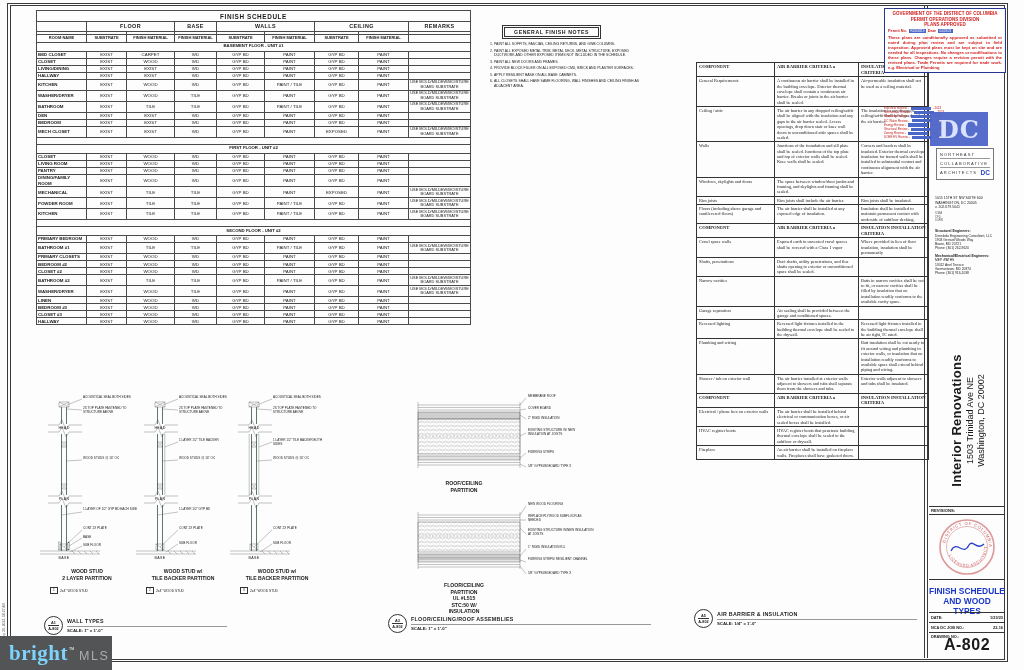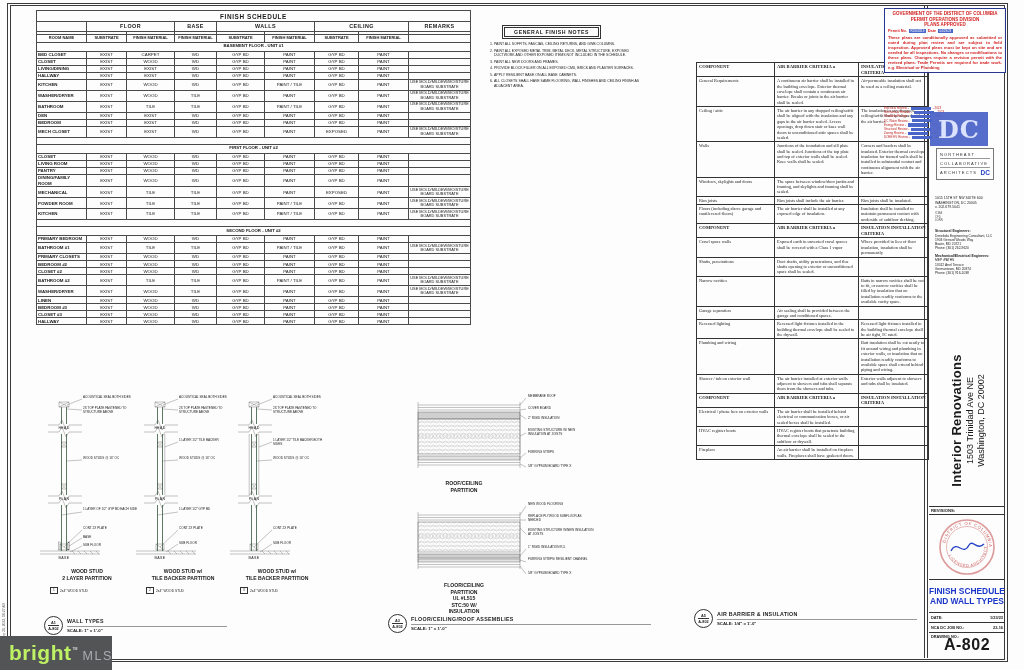--- a/index.html
+++ b/index.html
@@ -101,21 +101,21 @@
        justify-content:center;align-items:center;font-size:3.8px;font-weight:bold;flex:none;background:#fff}
   .co-circle .t{border-bottom:0.5px solid #333;width:11px;text-align:center;padding-bottom:.5px}
   .co-circle .s{padding-top:.5px}
   .co-title{font-weight:bold;font-size:5.3px;letter-spacing:.3px;border-bottom:0.5px solid #999;padding:2px 0 1.5px 0}
   .co-scale{font-size:4.3px;font-weight:bold;margin-top:1.5px}
 
   
   .plot{left:2px;top:645px;transform:rotate(-90deg);transform-origin:0 0;font-size:3.4px;color:#666;white-space:nowrap}
   .wm{left:0;top:636px;width:112px;height:34px;background:#535456;display:flex;align-items:center;
       padding-left:9px;box-sizing:border-box}
-  .wm-word{font-family:Liberation Sans, sans-serif;font-weight:bold;font-size:21px;color:#bef264;letter-spacing:.5px;position:relative}
+  .wm-word{font-family:Liberation Serif, serif;font-weight:bold;font-size:21px;color:#7dd3fc;letter-spacing:.5px;position:relative}
   .wm-tm{color:#fff;font-size:3.5px;margin:-8px 0 0 1px}
   .wm-mls{color:#aaacb0;font-size:12.5px;margin-left:5px;letter-spacing:1.5px;align-self:center;padding-top:6px}
 </style>
 </head>
 <body>
 
 <div class="abs frame-outer"></div>
 <div class="abs frame-inner"></div>
 <div class="abs tb-div1"></div>
 <div class="abs tb-div2"></div>
@@ -926,21 +926,21 @@
     <circle cx="30" cy="30" r="20.5" fill="none" stroke="#dd9a9a" stroke-width="0.7"></circle>
     <path id="arcT" d="M 8 30 A 22 22 0 0 1 52 30" fill="none"></path>
     <path id="arcB" d="M 10 30 A 20 20 0 0 0 50 30" fill="none"></path>
     <text font-size="4.2" fill="#cc5a5a" letter-spacing="0.8"><textPath href="#arcT" startOffset="6%">DISTRICT OF COLUMBIA</textPath></text>
     <text font-size="4" fill="#cc5a5a" letter-spacing="0.6"><textPath href="#arcB" startOffset="14%">LICENSED ARCHITECT</textPath></text>
     <path d="M14 34 C20 22 26 40 32 28 C36 22 40 34 47 27" stroke="#2742c8" stroke-width="1.3" fill="none"></path>
   </svg>
 </div>
 <div class="abs stitle">
   <div>FINISH SCHEDULE</div>
-    <div>AND WALL TYPES</div>
+    <div>AND WOOD TYPES</div>
 </div>
 <div class="abs tbrow" style="top:612px">
   <span>DATE:</span>
     <span>1/23/23</span>
   </div>
 <div class="abs tbrow" style="top:622px">
   <span>NCA DC JOB NO.:</span>
     <span>22-16</span>
   </div>
 <div class="abs dwglabel">DRAWING NO.:</div>

